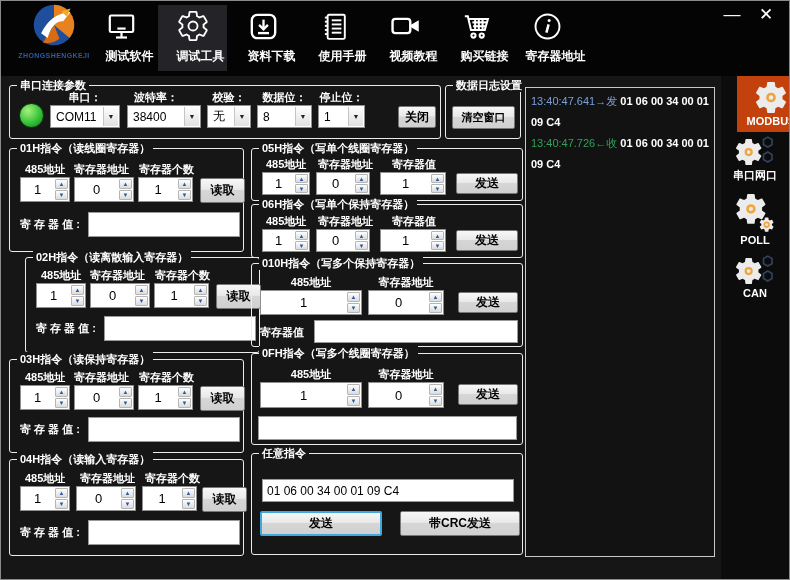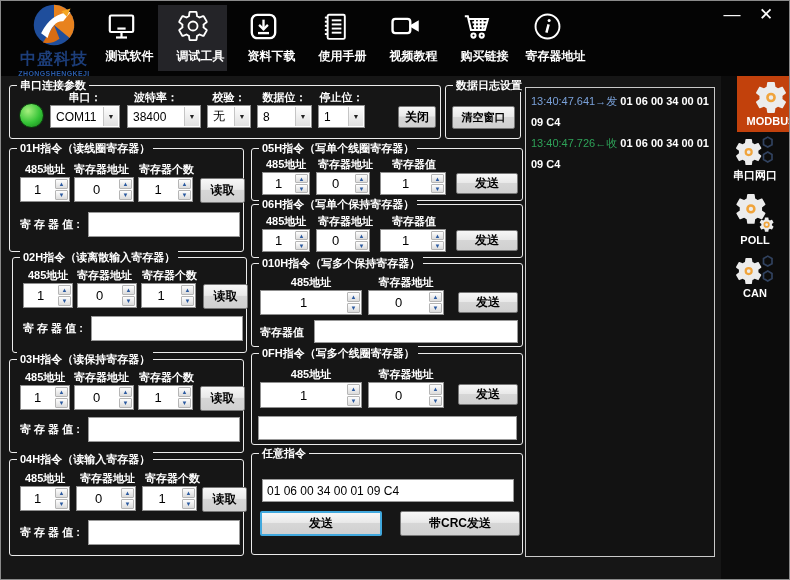--- a/index.html
+++ b/index.html
@@ -61,21 +61,20 @@
 
   <div class="titlebar">
     <div class="logo">
       <svg width="50" height="46" viewBox="0 0 50 50">
         <circle cx="25" cy="25" r="22" fill="#1f4e9c"></circle>
         <path d="M25 3a22 22 0 0 1 17 36L25 25z" fill="#e8821e"></path>
         <path d="M31 40a22 22 0 0 1-18 4L25 25z" fill="#d96c12"></path>
         <path d="M11 34Q22 12 43 11L35 21Q24 20 18 39z" fill="#fff"></path>
         <path d="M33 10l10-3-4 9z" fill="#f5a623"></path>
       </svg>
-      <span class="logo-title">中盛科技</span>
       <span class="logo-sub">ZHONGSHENGKEJI</span>
     </div>
 
     <div class="toolbar">
       <div class="tb-item">
         <svg width="33" height="33" viewBox="0 0 24 24" fill="none" stroke="#fff" stroke-width="1.6">
           <rect x="3.5" y="4" width="17" height="12" rx="1"></rect>
             <line x1="8" y1="20" x2="16" y2="20"></line>
             <line x1="12" y1="16" x2="12" y2="20"></line>
             <line x1="9" y1="13.5" x2="15" y2="13.5"></line>
@@ -267,21 +266,21 @@
         <span class="spin-ud">
             <b>▲</b>
             <b>▼</b>
           </span>
       </div>
       <span class="btn" style="left:190px;top:29px;width:45px;height:25px;">读取</span>
       <span class="lbl" style="left:10px;top:68px;">寄 存 器 值 :</span>
       <input class="tinput" style="left: 78px; top: 63px; width: 152px; height: 25px;" value="">
     </div>
 
-    <div class="group" style="left:11px;top:181px;width:235px;height:96px;padding-left:32px;">
+    <div class="group" style="left:24px;top:181px;width:235px;height:96px;padding-left:32px;">
       <span class="gtitle">02H指令（读离散输入寄存器）</span>
       <span class="lbl" style="left:15px;top:10px;">485地址</span>
       <span class="lbl" style="left:64px;top:10px;">寄存器地址</span>
       <span class="lbl" style="left:129px;top:10px;">寄存器个数</span>
       <div class="spin" style="left:10px;top:25px;width:50px;height:25px;">
         <span class="spin-val">1</span>
         <span class="spin-ud">
             <b>▲</b>
             <b>▼</b>
           </span>

